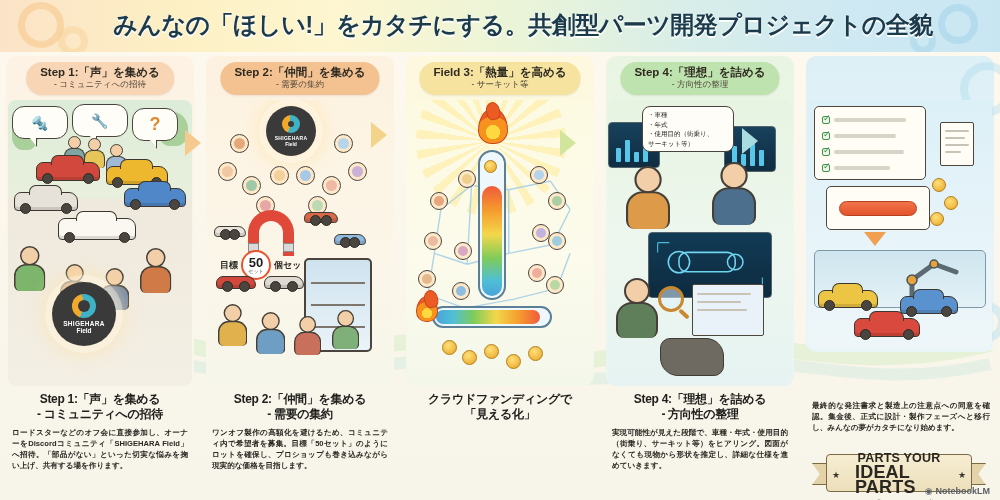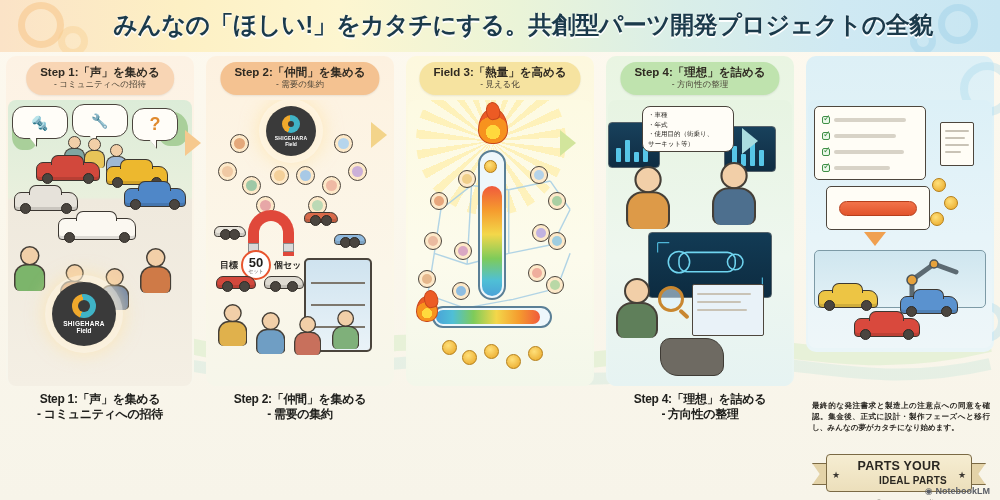--- a/index.html
+++ b/index.html
@@ -275,21 +275,21 @@
     border: 1.6px solid #7b6a44; border-radius: 4px;
     display: flex; flex-direction: column; align-items: center; justify-content: center;
   }
   .ribbon .tailL, .ribbon .tailR {
     position: absolute; top: 13px; width: 22px; height: 22px;
     background: #e4d3a8; border: 1.6px solid #7b6a44;
   }
   .ribbon .tailL { left: 0; clip-path: polygon(0 0,100% 0,100% 100%,0 100%,35% 50%); }
   .ribbon .tailR { right: 0; clip-path: polygon(0 0,100% 0,65% 50%,100% 100%,0 100%); }
   .ribbon .r1 { font-size: 12.5px; font-weight: bold; color: #2a2721; letter-spacing: .2px; line-height: 14px; }
-  .ribbon .r2 { font-size: 10px; font-weight: bold; color: #2a2721; letter-spacing: .2px; line-height: 15px; margin-left: 28px; }
+  .ribbon .r2 { font-size: 18px; font-weight: bold; color: #2a2721; letter-spacing: .2px; line-height: 15px; margin-left: 28px; }
   .ribbon .star { position: absolute; font-size: 9px; color: #3a3630; top: 20px; }
   .ribbon .starL { left: 20px; } .ribbon .starR { right: 20px; }
   .tagline {
     position: absolute; left: 14px; right: 14px; top: 446px;
     text-align: center; font-size: 7.6px; font-weight: bold; line-height: 11px; color: #2b2823;
   }
   .watermark {
     position: absolute; right: 10px; bottom: 4px; display: flex; align-items: center; gap: 3px;
     font-size: 9px; color: #5c6068; font-weight: bold;
   }
@@ -395,20 +395,21 @@
             <div class="n2">Field</div>
           </div>
         </div>
       </div>
 
       <div class="caption">
         <div class="cap-title">
           <div>Step 1:「声」を集める</div>
           <div>- コミュニティへの招待</div>
         </div>
+        <div class="cap-body">ロードスターなどのオフ会に直接参加し、オーナーをDiscordコミュニティ「SHIGEHARA Field」へ招待。「部品がない」といった切実な悩みを掬い上げ、共有する場を作ります。</div>
       </div>
     </div>
 
     <div class="col col2">
       <div class="panel"></div>
 
       <div class="pill p2">
         <div class="t1">Step 2:「仲間」を集める</div>
         <div class="t2">- 需要の集約</div>
       </div>
@@ -497,29 +498,30 @@
               <div class="body" style="background:#7fb07a;"></div>
           </div>
         </div>
       </div>
 
       <div class="caption">
         <div class="cap-title">
           <div>Step 2:「仲間」を集める</div>
           <div>- 需要の集約</div>
         </div>
+        <div class="cap-body">ワンオフ製作の高額化を避けるため、コミュニティ内で希望者を募集。目標「50セット」のようにロットを確保し、プロショップも巻き込みながら現実的な価格を目指します。</div>
       </div>
     </div>
 
     <div class="col col3">
       <div class="panel"></div>
 
       <div class="pill p3">
         <div class="t1">Field 3:「熱量」を高める</div>
-        <div class="t2">- 見える化</div>
+        <div class="t2">- サーキット等</div>
       </div>
 
       <div class="art">
         <div class="scene" style="background:linear-gradient(180deg,#fdfae2 0%,#fcfbec 55%,#f3f7ea 100%);">
           <div class="rays" style="left:8px;top:-34px;"></div>
           <div class="flame" style="left:70px;top:8px;"></div>
 
           <svg class="node-net" viewBox="0 0 168 286">
             <g stroke="#a9cfe4" stroke-width="1.3" fill="none" opacity=".9">
               <path d="M30,100 L58,78 M58,78 L92,82 M92,82 L130,74 M30,100 L24,140 M24,140 L54,150 M54,150 L92,140 M92,140 L132,132 M132,132 L148,100 M148,100 L130,74 M24,140 L18,178 M18,178 L52,190 M52,190 L96,182 M96,182 L136,172 M136,172 L148,140 M54,150 L58,78 M92,140 L92,82"></path>
@@ -575,20 +577,24 @@
 
           <div class="coin" style="left:34px;top:240px;width:15px;height:15px;"></div>
           <div class="coin" style="left:54px;top:250px;width:15px;height:15px;"></div>
           <div class="coin" style="left:76px;top:244px;width:15px;height:15px;"></div>
           <div class="coin" style="left:98px;top:254px;width:15px;height:15px;"></div>
           <div class="coin" style="left:120px;top:246px;width:15px;height:15px;"></div>
         </div>
       </div>
 
       <div class="caption">
+        <div class="cap-title">
+          <div>クラウドファンディングで</div>
+          <div>「見える化」</div>
+        </div>
       </div>
     </div>
 
     <div class="col col4">
       <div class="panel"></div>
 
       <div class="pill p4">
         <div class="t1">Step 4:「理想」を詰める</div>
         <div class="t2">- 方向性の整理</div>
       </div>
@@ -648,20 +654,21 @@
 
           <div style="position:absolute;left:52px;top:238px;width:64px;height:38px;background:#6e6a62;border:1.6px solid #3f3b35;border-radius:10px 18px 10px 18px;"></div>
         </div>
       </div>
 
       <div class="caption">
         <div class="cap-title">
           <div>Step 4:「理想」を詰める</div>
           <div>- 方向性の整理</div>
         </div>
+        <div class="cap-body">実現可能性が見えた段階で、車種・年式・使用目的（街乗り、サーキット等）をヒアリング。図面がなくても現物から形状を推定し、詳細な仕様を進めていきます。</div>
       </div>
     </div>
 
     <div class="col col5">
       <div class="panel" style="height:296px;"></div>
       <div class="deco-gear" style="right:-14px;top:10px;width:54px;height:54px;"></div>
       <div class="deco-gear" style="right:-6px;top:250px;width:40px;height:40px;"></div>
 
 
       <div class="art" style="height:248px;">

